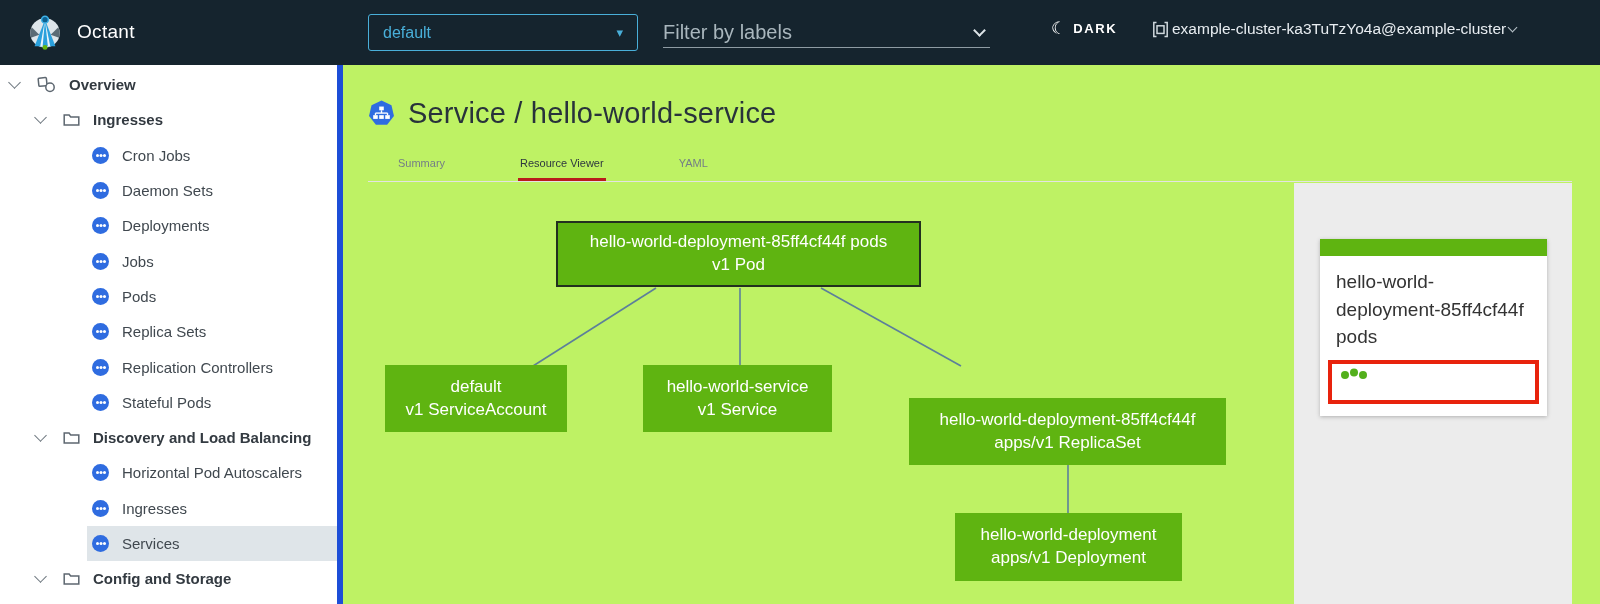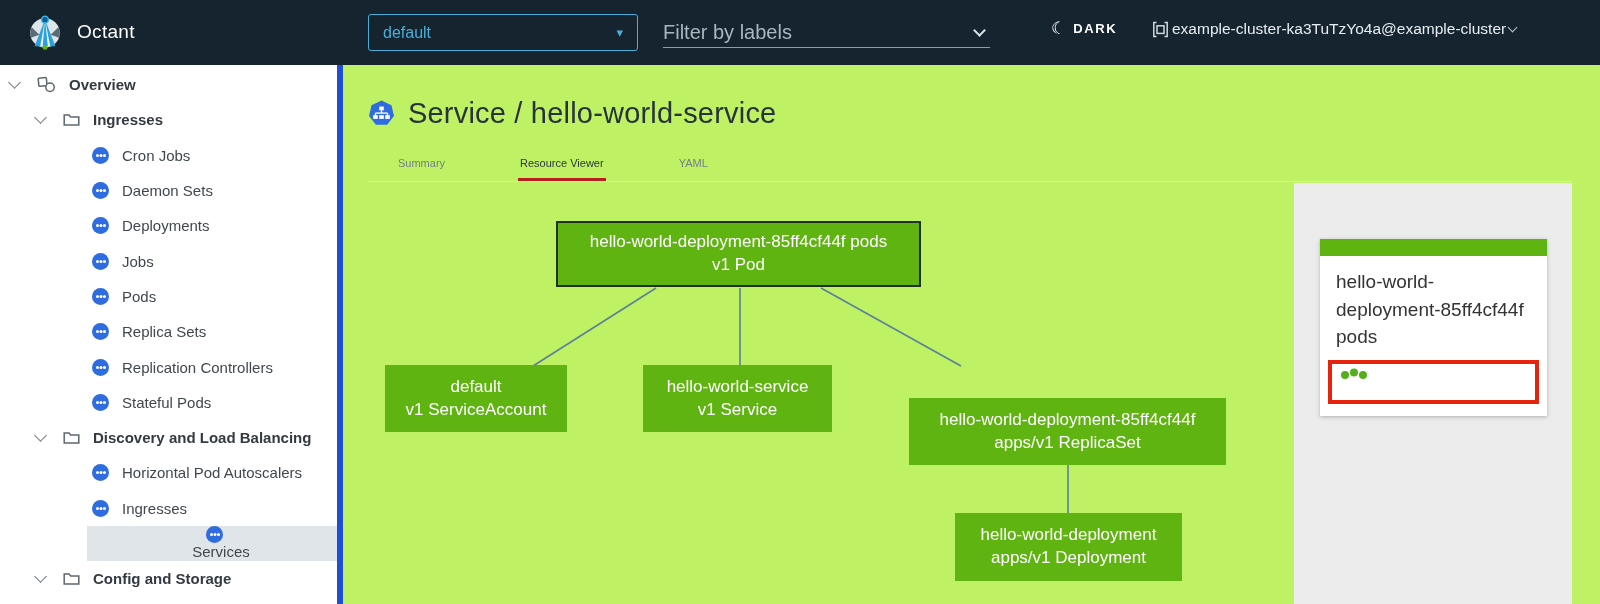--- a/index.html
+++ b/index.html
@@ -39,21 +39,21 @@
     font-size:15px; color:#40484f; white-space:nowrap; }
   .side-row.group { font-weight:700; color:#333a41; }
   .lvl0 { padding-left:10px; }
   .lvl1 { padding-left:36px; }
   .lvl2 { padding-left:92px; }
   .side-row .chev { width:9px; height:9px; border-right:1.7px solid #6b757d;
     border-bottom:1.7px solid #6b757d; transform:rotate(45deg); margin-top:-4px; flex:none; }
   .side-row .ic { margin-left:18px; flex:none; display:inline-flex; align-items:center; }
   .lvl2 .ic { margin-left:0; }
   .side-row .lbl { margin-left:13px; }
-  .side-row.selected { background:linear-gradient(to right, transparent 87px, #dfe5e9 87px);flex-direction:column; }
+  .side-row.selected { background:linear-gradient(to right, transparent 87px, #dfe5e9 87px); }
   .k8s { position:relative; width:17px; height:17px; border-radius:50%; background:#2f6ce0; }
   .k8s::before { content:""; position:absolute; left:3.5px; top:7px; width:3px; height:3px;
     border-radius:50%; background:#fff; box-shadow:3.5px 0 0 #fff, 7px 0 0 #fff; }
 
   
   .main { position:absolute; left:343px; top:65px; width:1257px; height:539px; background:#bef264; }
   .page-title { position:absolute; left:25px; top:32px; display:flex; align-items:center; gap:13px; }
   .page-title h1 { font-size:29px; font-weight:400; color:#28323b; letter-spacing:.2px; }
   .svc-hept { width:27px; height:27px; flex:none; }
   .tabs { position:absolute; left:25px; top:88px; display:flex; }

